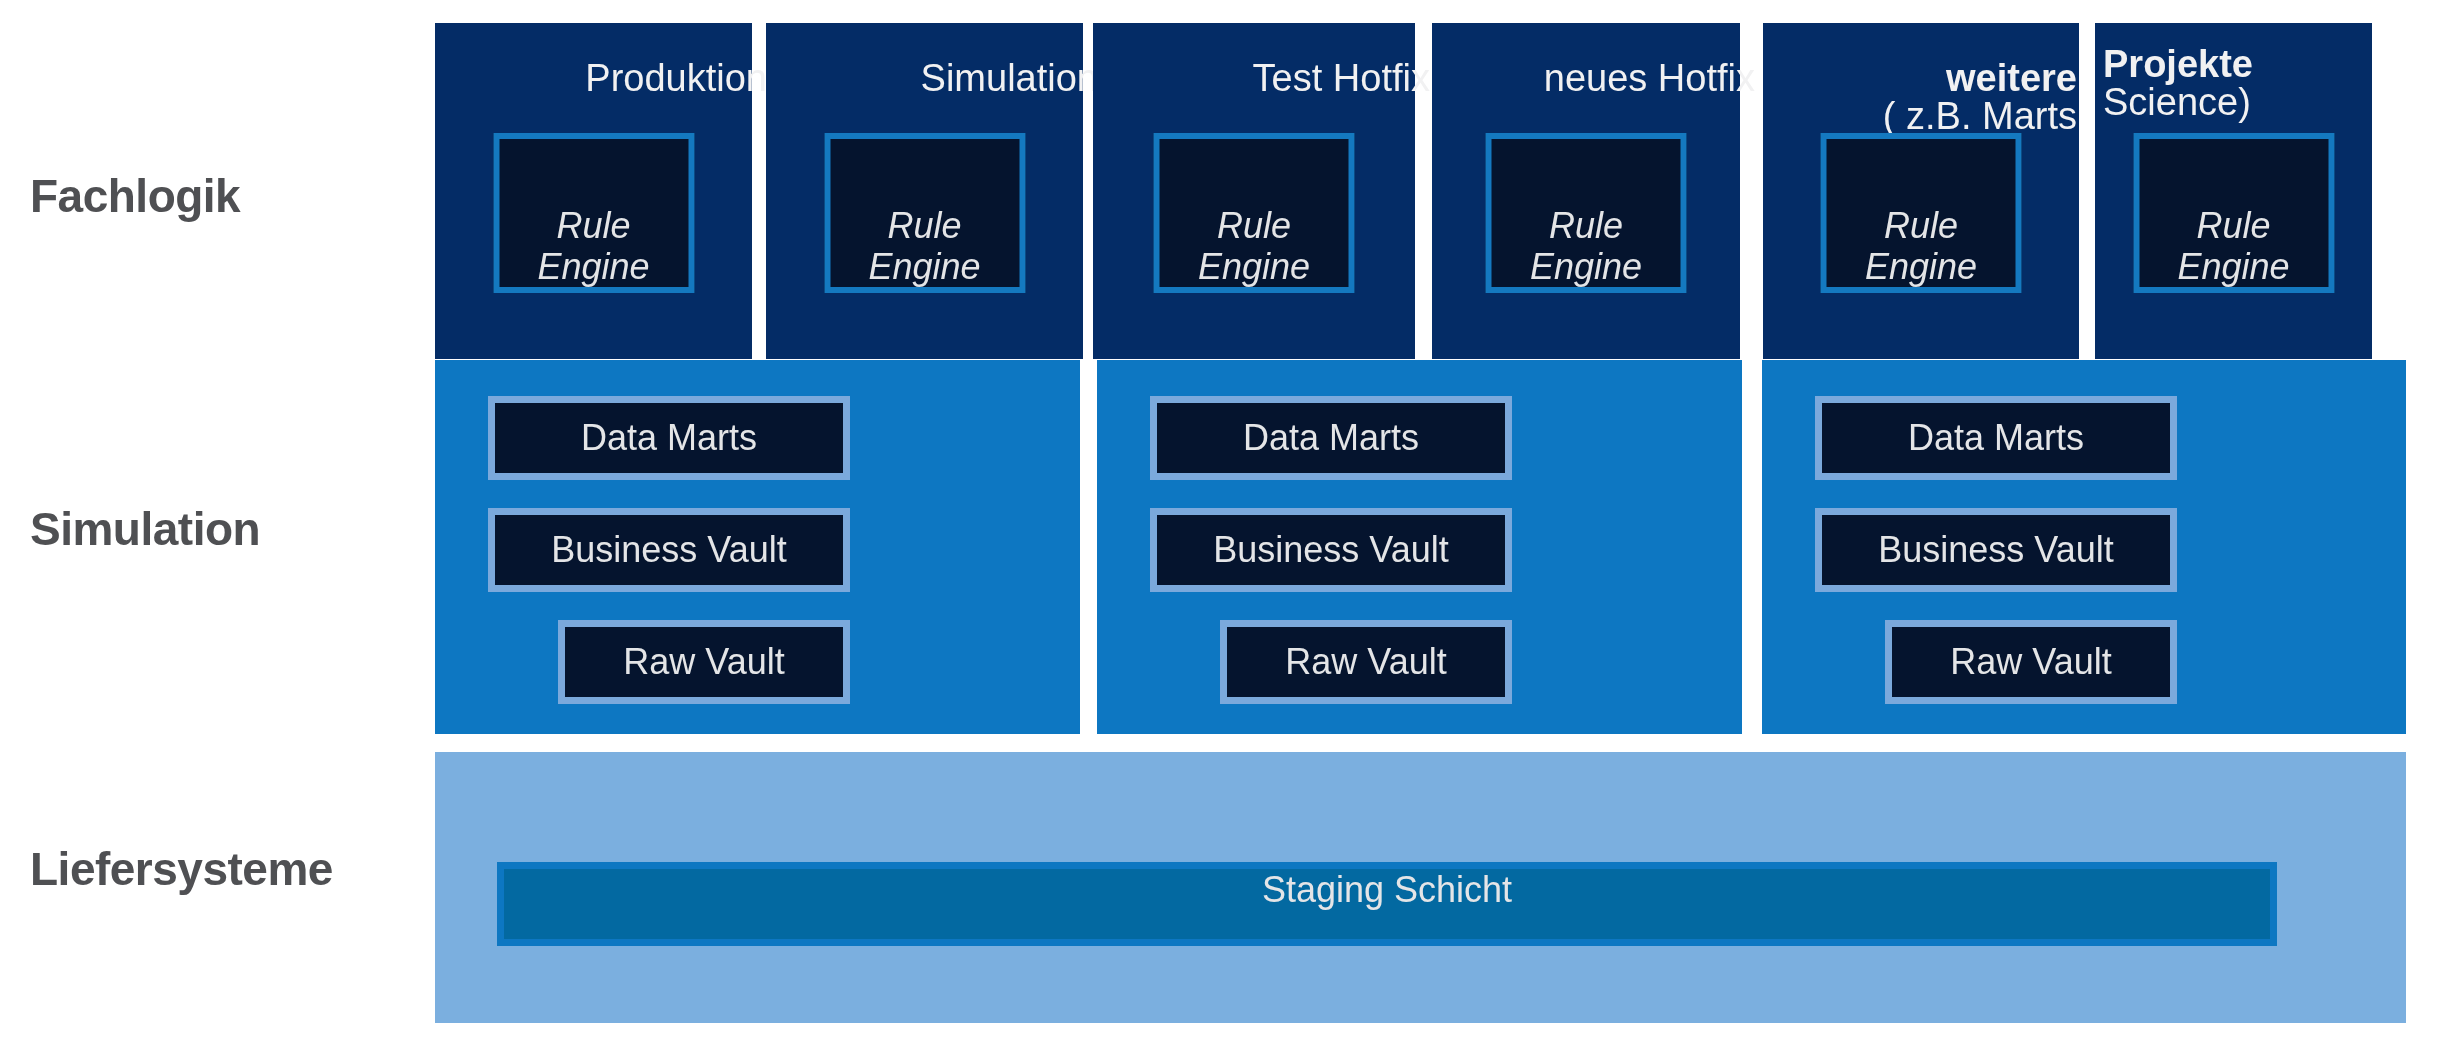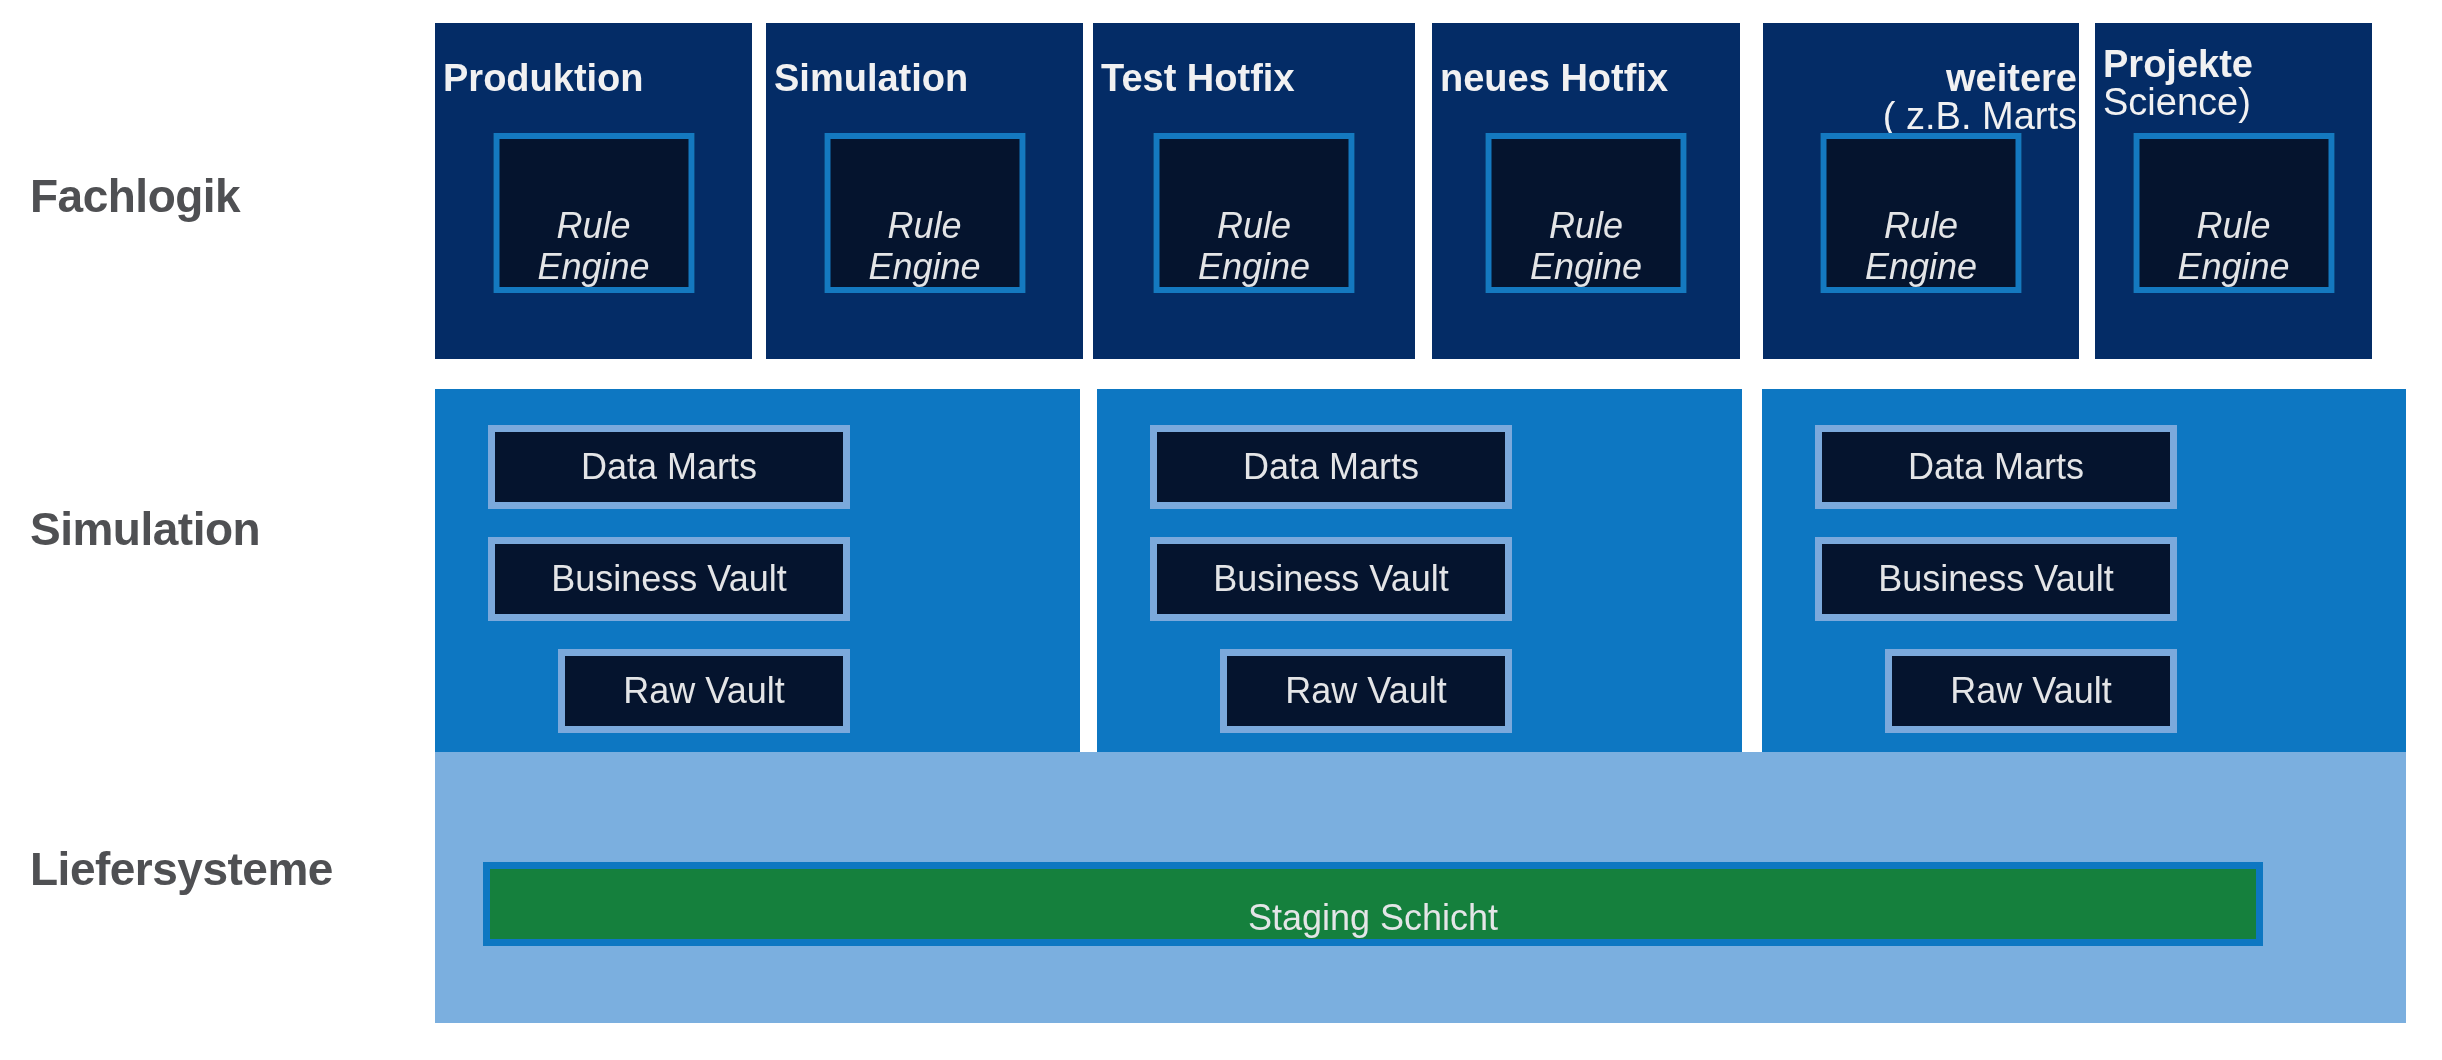--- a/index.html
+++ b/index.html
@@ -48,25 +48,25 @@
   }
   .fl-card {
     position: absolute;
     top: 0;
     height: 336px;
     background: #042C66;
   }
   .fl-title {
     position: absolute;
     top: 36px;
-    left: 8px;
+    left: 15px;
     width: 100%;
-    text-align: left;
+    text-align: right;
     color: #F1F1F2;
-    font-weight: bold;
+    font-weight: normal;
     font-size: 38px;
     line-height: 1.0;
     white-space: nowrap;
   }
   
   .fl-title.spill {
     text-align: left;
     white-space: nowrap;
     font-weight: normal;
   }
@@ -92,21 +92,21 @@
     font-size: 36px;
     line-height: 1.12;
     text-align: center;
     white-space: pre-line;
   }
 
   
   #datenmodell-row {
     position: absolute;
     left: 435px;
-    top: 389px;
+    top: 360px;
     width: 1971px;
     height: 374px;
   }
   .dm-band {
     position: absolute;
     top: 0;
     height: 374px;
     background: #0D77C2;
   }
   .dm-box {
@@ -131,29 +131,29 @@
   #liefersysteme-row {
     position: absolute;
     left: 435px;
     top: 752px;
     width: 1971px;
     height: 271px;
     background: #7BAFDF;
   }
   #staging-box {
     position: absolute;
-    left: 48px;
+    left: 62px;
     top: 110px;
     width: 1780px;
     height: 84px;
     box-sizing: border-box;
     border: 7px solid #0D77C2;
-    background: #15803d;
+    background: #0369a1;
     display: flex;
-    align-items: flex-end;
+    align-items: flex-start;
     justify-content: center;
   }
   #staging-label {
     color: #E4E5E7;
     font-size: 36px;
     white-space: nowrap;
   }
 </style>
 </head>
 <body>

